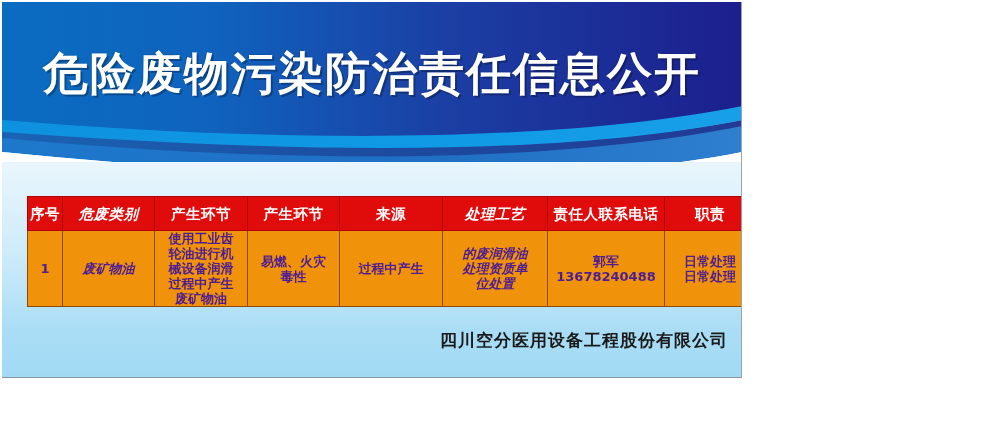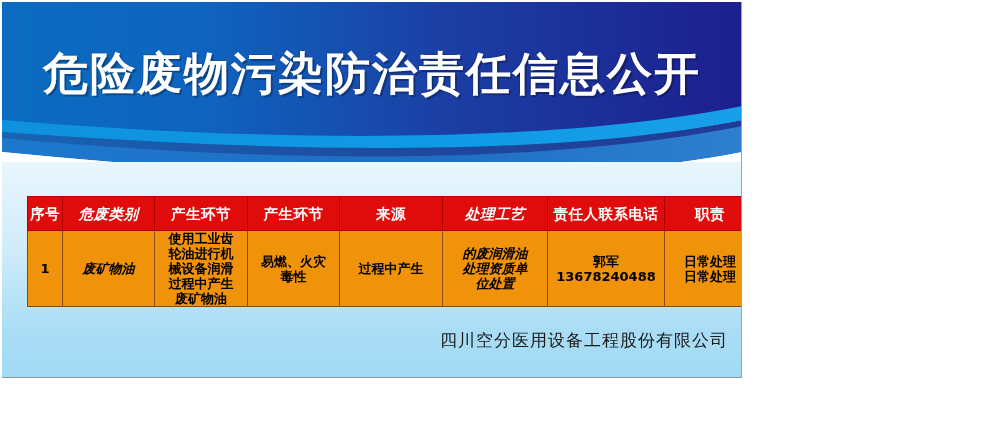--- a/index.html
+++ b/index.html
@@ -84,21 +84,21 @@
     color: #ffffff;
     font-size: 14.5px;
     font-weight: bold;
     height: 33px;
     line-height: 16px;
     border-color: #b00000;
     letter-spacing: 0.5px;
   }
   #info-table tbody td {
     background: #f0920a;
-    color: #000000;
+    color: #4c1d95;
     font-size: 13px;
     font-weight: bold;
     line-height: 15px;
     height: 74px;
     margin-top: 20px;
   }
   .c-idx   { width: 30px; }
   .c-cat   { width: 87px; font-style: italic; }
   .c-stage { width: 88px; }
   .c-char  { width: 87px; }
@@ -112,21 +112,21 @@
   .tight { letter-spacing: 0; text-align: center; }
 
   
   #company {
     position: absolute;
     left: 0;
     top: 327px;
     width: 726px;
     text-align: right;
     font-size: 17px;
-    font-weight: normal;
+    font-weight: bold;
     color: #1a1a1a;
     letter-spacing: 1px;
     z-index: 4;
   }
 </style>
 </head>
 <body>
 
 <div id="poster">
 

